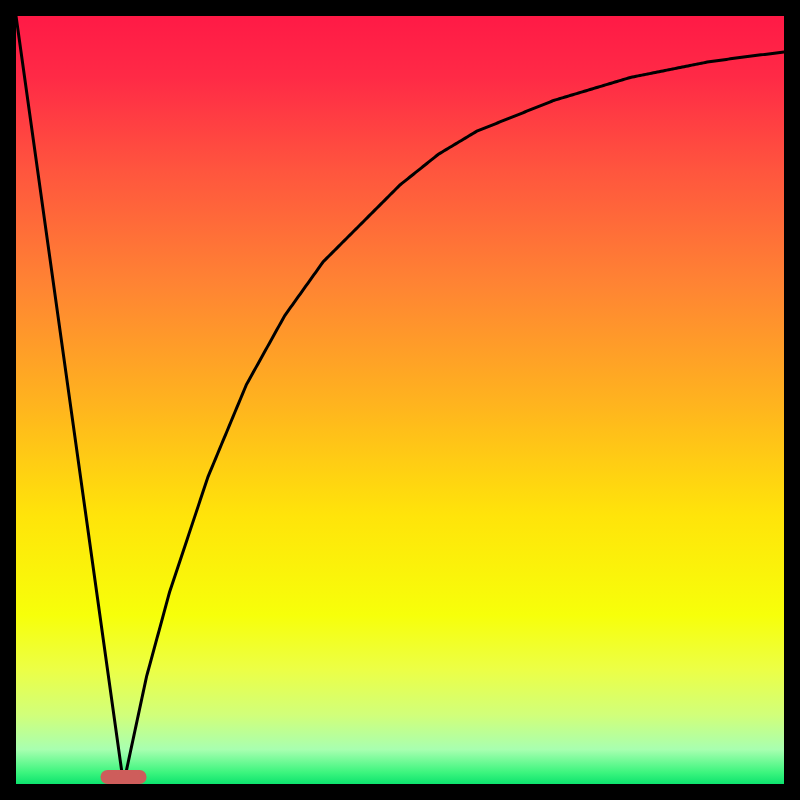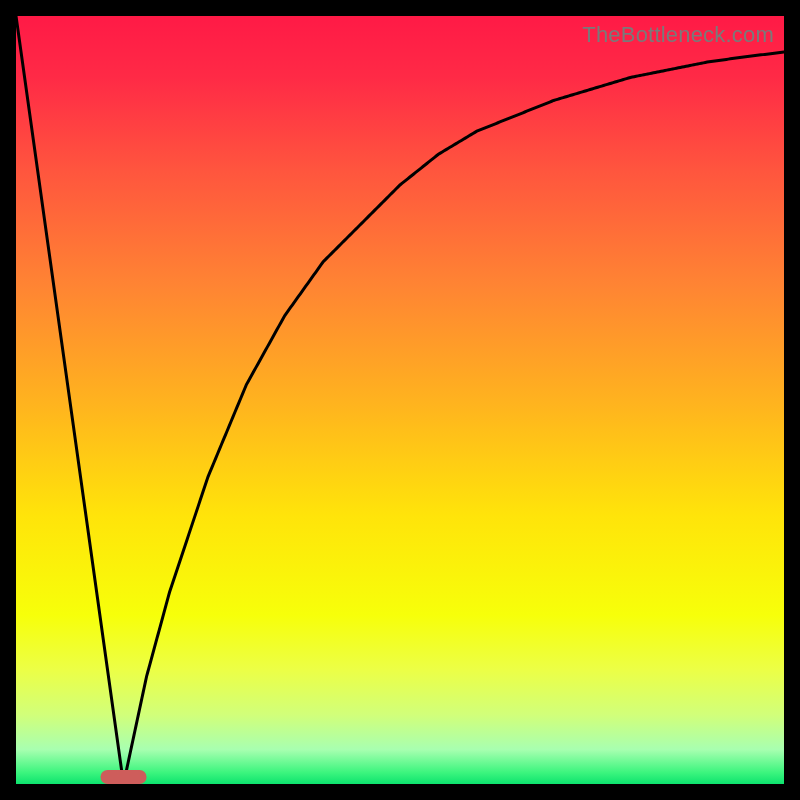--- a/index.html
+++ b/index.html
@@ -75,14 +75,13 @@
       </defs>
       <rect x="0" y="0" width="768" height="768" fill="url(#bg-grad)"></rect>
     </svg>
 
     <svg class="curves" viewBox="0 0 768 768" preserveAspectRatio="none">
       <path id="left-seg" fill="none" stroke="#000" stroke-width="3" stroke-linecap="round" d="M0.00 0.00 L107.52 768.00"></path>
       <path id="right-curve" fill="none" stroke="#000" stroke-width="3" stroke-linecap="round" d="M107.52 768.00 L108.67 762.62 L109.82 757.25 L110.98 751.87 L112.13 746.50 L113.28 741.12 L114.43 735.74 L115.58 730.37 L116.74 724.99 L117.89 719.62 L119.04 714.24 L120.19 708.86 L121.34 703.49 L122.50 698.11 L123.65 692.74 L124.80 687.36 L125.95 681.98 L127.10 676.61 L128.26 671.23 L129.41 665.86 L130.56 660.48 L131.71 656.26 L132.86 652.03 L134.02 647.81 L135.17 643.58 L136.32 639.36 L137.47 635.14 L138.62 630.91 L139.78 626.69 L140.93 622.46 L142.08 618.24 L143.23 614.02 L144.38 609.79 L145.54 605.57 L146.69 601.34 L147.84 597.12 L148.99 592.90 L150.14 588.67 L151.30 584.45 L152.45 580.22 L153.60 576.00 L155.52 570.24 L157.44 564.48 L159.36 558.72 L161.28 552.96 L163.20 547.20 L165.12 541.44 L167.04 535.68 L168.96 529.92 L170.88 524.16 L172.80 518.40 L174.72 512.64 L176.64 506.88 L178.56 501.12 L180.48 495.36 L182.40 489.60 L184.32 483.84 L186.24 478.08 L188.16 472.32 L190.08 466.56 L192.00 460.80 L193.92 456.19 L195.84 451.58 L197.76 446.98 L199.68 442.37 L201.60 437.76 L203.52 433.15 L205.44 428.54 L207.36 423.94 L209.28 419.33 L211.20 414.72 L213.12 410.11 L215.04 405.50 L216.96 400.90 L218.88 396.29 L220.80 391.68 L222.72 387.07 L224.64 382.46 L226.56 377.86 L228.48 373.25 L230.40 368.64 L232.32 365.18 L234.24 361.73 L236.16 358.27 L238.08 354.82 L240.00 351.36 L241.92 347.90 L243.84 344.45 L245.76 340.99 L247.68 337.54 L249.60 334.08 L251.52 330.62 L253.44 327.17 L255.36 323.71 L257.28 320.26 L259.20 316.80 L261.12 313.34 L263.04 309.89 L264.96 306.43 L266.88 302.98 L268.80 299.52 L270.72 296.83 L272.64 294.14 L274.56 291.46 L276.48 288.77 L278.40 286.08 L280.32 283.39 L282.24 280.70 L284.16 278.02 L286.08 275.33 L288.00 272.64 L289.92 269.95 L291.84 267.26 L293.76 264.58 L295.68 261.89 L297.60 259.20 L299.52 256.51 L301.44 253.82 L303.36 251.14 L305.28 248.45 L307.20 245.76 L309.12 243.84 L311.04 241.92 L312.96 240.00 L314.88 238.08 L316.80 236.16 L318.72 234.24 L320.64 232.32 L322.56 230.40 L324.48 228.48 L326.40 226.56 L328.32 224.64 L330.24 222.72 L332.16 220.80 L334.08 218.88 L336.00 216.96 L337.92 215.04 L339.84 213.12 L341.76 211.20 L343.68 209.28 L345.60 207.36 L347.52 205.44 L349.44 203.52 L351.36 201.60 L353.28 199.68 L355.20 197.76 L357.12 195.84 L359.04 193.92 L360.96 192.00 L362.88 190.08 L364.80 188.16 L366.72 186.24 L368.64 184.32 L370.56 182.40 L372.48 180.48 L374.40 178.56 L376.32 176.64 L378.24 174.72 L380.16 172.80 L382.08 170.88 L384.00 168.96 L385.92 167.42 L387.84 165.89 L389.76 164.35 L391.68 162.82 L393.60 161.28 L395.52 159.74 L397.44 158.21 L399.36 156.67 L401.28 155.14 L403.20 153.60 L405.12 152.06 L407.04 150.53 L408.96 148.99 L410.88 147.46 L412.80 145.92 L414.72 144.38 L416.64 142.85 L418.56 141.31 L420.48 139.78 L422.40 138.24 L424.32 137.09 L426.24 135.94 L428.16 134.78 L430.08 133.63 L432.00 132.48 L433.92 131.33 L435.84 130.18 L437.76 129.02 L439.68 127.87 L441.60 126.72 L443.52 125.57 L445.44 124.42 L447.36 123.26 L449.28 122.11 L451.20 120.96 L453.12 119.81 L455.04 118.66 L456.96 117.50 L458.88 116.35 L460.80 115.20 L462.72 114.43 L464.64 113.66 L466.56 112.90 L468.48 112.13 L470.40 111.36 L472.32 110.59 L474.24 109.82 L476.16 109.06 L478.08 108.29 L480.00 107.52 L481.92 106.75 L483.84 105.98 L485.76 105.22 L487.68 104.45 L489.60 103.68 L491.52 102.91 L493.44 102.14 L495.36 101.38 L497.28 100.61 L499.20 99.84 L501.12 99.07 L503.04 98.30 L504.96 97.54 L506.88 96.77 L508.80 96.00 L510.72 95.23 L512.64 94.46 L514.56 93.70 L516.48 92.93 L518.40 92.16 L520.32 91.39 L522.24 90.62 L524.16 89.86 L526.08 89.09 L528.00 88.32 L529.92 87.55 L531.84 86.78 L533.76 86.02 L535.68 85.25 L537.60 84.48 L539.52 83.90 L541.44 83.33 L543.36 82.75 L545.28 82.18 L547.20 81.60 L549.12 81.02 L551.04 80.45 L552.96 79.87 L554.88 79.30 L556.80 78.72 L558.72 78.14 L560.64 77.57 L562.56 76.99 L564.48 76.42 L566.40 75.84 L568.32 75.26 L570.24 74.69 L572.16 74.11 L574.08 73.54 L576.00 72.96 L577.92 72.38 L579.84 71.81 L581.76 71.23 L583.68 70.66 L585.60 70.08 L587.52 69.50 L589.44 68.93 L591.36 68.35 L593.28 67.78 L595.20 67.20 L597.12 66.62 L599.04 66.05 L600.96 65.47 L602.88 64.90 L604.80 64.32 L606.72 63.74 L608.64 63.17 L610.56 62.59 L612.48 62.02 L614.40 61.44 L616.32 61.06 L618.24 60.67 L620.16 60.29 L622.08 59.90 L624.00 59.52 L625.92 59.14 L627.84 58.75 L629.76 58.37 L631.68 57.98 L633.60 57.60 L635.52 57.22 L637.44 56.83 L639.36 56.45 L641.28 56.06 L643.20 55.68 L645.12 55.30 L647.04 54.91 L648.96 54.53 L650.88 54.14 L652.80 53.76 L654.72 53.38 L656.64 52.99 L658.56 52.61 L660.48 52.22 L662.40 51.84 L664.32 51.46 L666.24 51.07 L668.16 50.69 L670.08 50.30 L672.00 49.92 L673.92 49.54 L675.84 49.15 L677.76 48.77 L679.68 48.38 L681.60 48.00 L683.52 47.62 L685.44 47.23 L687.36 46.85 L689.28 46.46 L691.20 46.08 L693.12 45.81 L695.04 45.54 L696.96 45.27 L698.88 45.00 L700.80 44.74 L702.72 44.47 L704.64 44.20 L706.56 43.93 L708.48 43.66 L710.40 43.39 L712.32 43.12 L714.24 42.85 L716.16 42.59 L718.08 42.32 L720.00 42.05 L721.92 41.78 L723.84 41.51 L725.76 41.24 L727.68 40.97 L729.60 40.70 L731.52 40.47 L733.44 40.24 L735.36 40.01 L737.28 39.78 L739.20 39.55 L741.12 39.32 L743.04 39.09 L744.96 38.86 L746.88 38.63 L748.80 38.40 L750.72 38.17 L752.64 37.94 L754.56 37.71 L756.48 37.48 L758.40 37.25 L760.32 37.02 L762.24 36.79 L764.16 36.56 L766.08 36.33 L768.00 36.10"></path>
       <rect id="marker-pill" rx="7" ry="7" height="14" x="84.48" y="754.00" width="46.08" fill="#ce5d5b"></rect>
     </svg>
   </div>
-  <div class="watermark">TheBottleneck.com</div>
 </div>
 
 </body></html>

